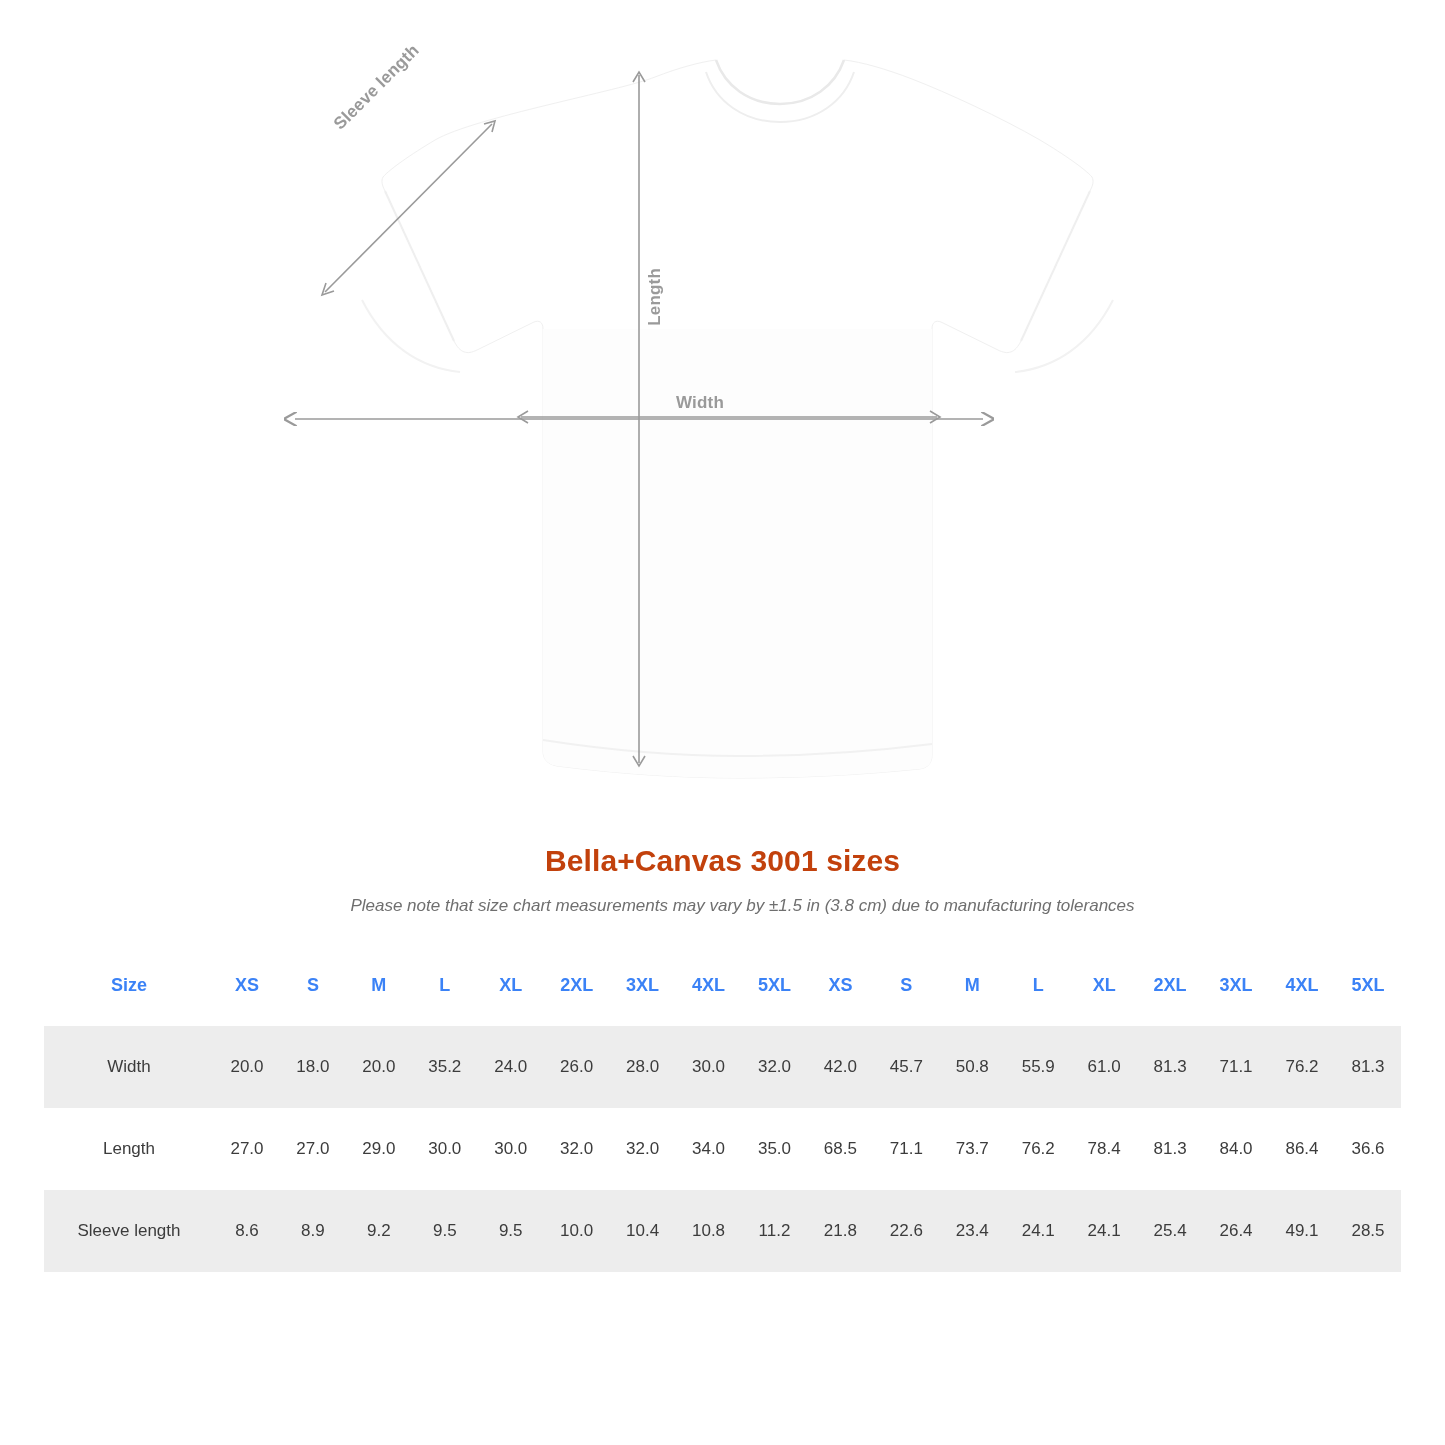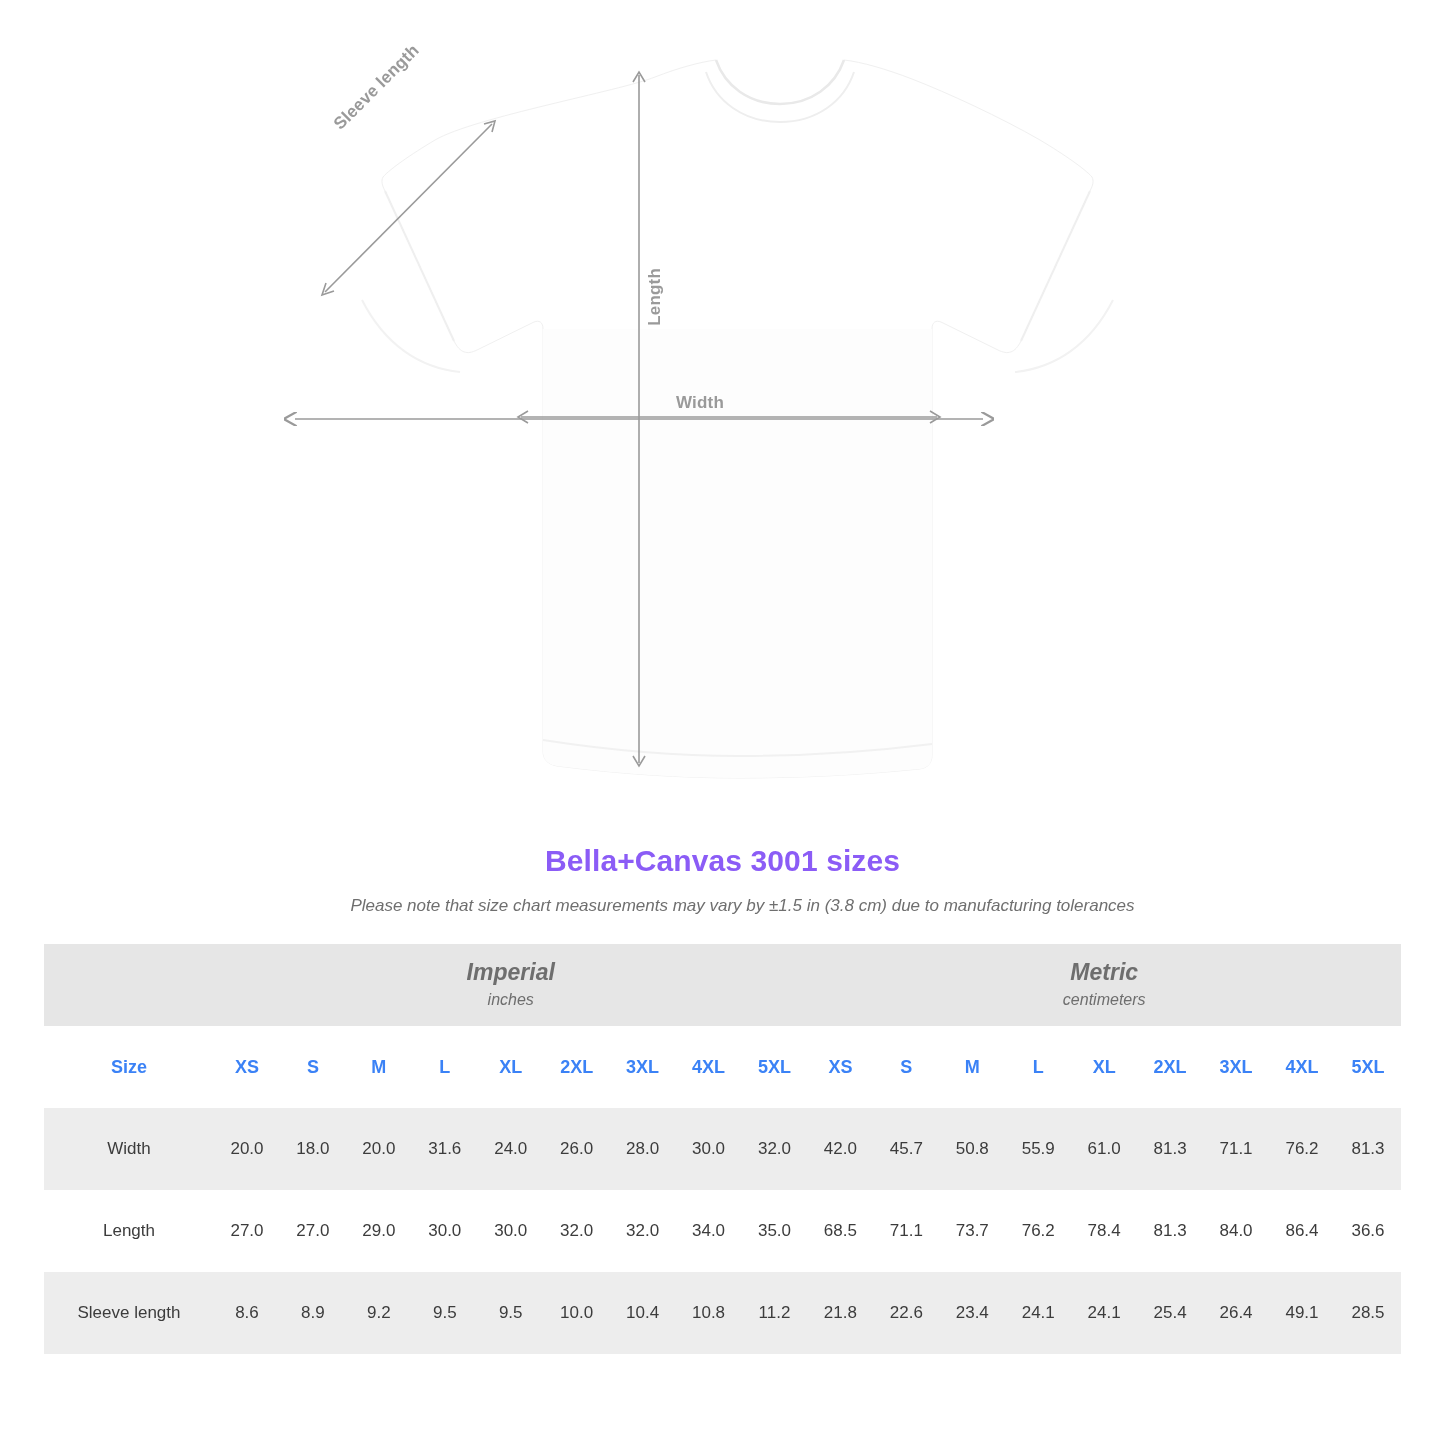--- a/index.html
+++ b/index.html
@@ -53,21 +53,21 @@
   }
 
   
   .headings {
     text-align: center;
     margin-top: 14px;
   }
   .chart-title {
     font-size: 30px;
     font-weight: bold;
-    color: #8b5cf6;
+    color: #c2410c;
     margin: 0;
     letter-spacing: 0.1px;
   }
   .chart-note {
     font-size: 17px;
     font-style: italic;
     color: #6f6f6f;
     margin-top: 18px;
     margin-left: 40px;
   }
@@ -230,31 +230,20 @@
         <col>
         <col>
         <col>
         <col>
         <col>
         <col>
         <col>
         <col>
       </colgroup>
     <tbody>
-      <tr class="unit-header">
-        <td></td>
-        <td id="imperial-cell" colspan="9">
-          <div class="unit-title">Imperial</div>
-          <div class="unit-sub">inches</div>
-        </td>
-        <td id="metric-cell" colspan="9">
-          <div class="unit-title">Metric</div>
-          <div class="unit-sub">centimeters</div>
-        </td>
-      </tr>
       <tr class="row-size" id="size-row">
         <td class="rowhead">Size</td>
       <td>XS</td>
           <td>S</td>
           <td>M</td>
           <td>L</td>
           <td>XL</td>
           <td>2XL</td>
           <td>3XL</td>
           <td>4XL</td>
@@ -267,21 +256,21 @@
           <td>2XL</td>
           <td>3XL</td>
           <td>4XL</td>
           <td>5XL</td>
         </tr>
     <tr class="row-odd">
           <td class="rowhead">Width</td>
           <td>20.0</td>
           <td>18.0</td>
           <td>20.0</td>
-          <td>31.6</td>
+          <td>35.2</td>
           <td>24.0</td>
           <td>26.0</td>
           <td>28.0</td>
           <td>30.0</td>
           <td>32.0</td>
           <td>42.0</td>
           <td>45.7</td>
           <td>50.8</td>
           <td>55.9</td>
           <td>61.0</td>

